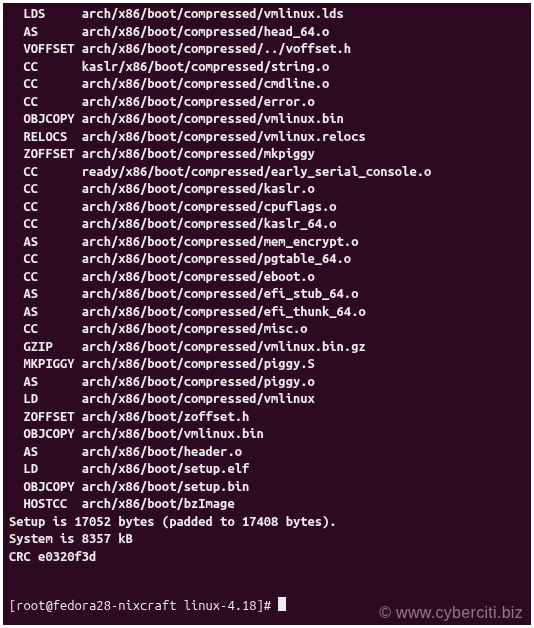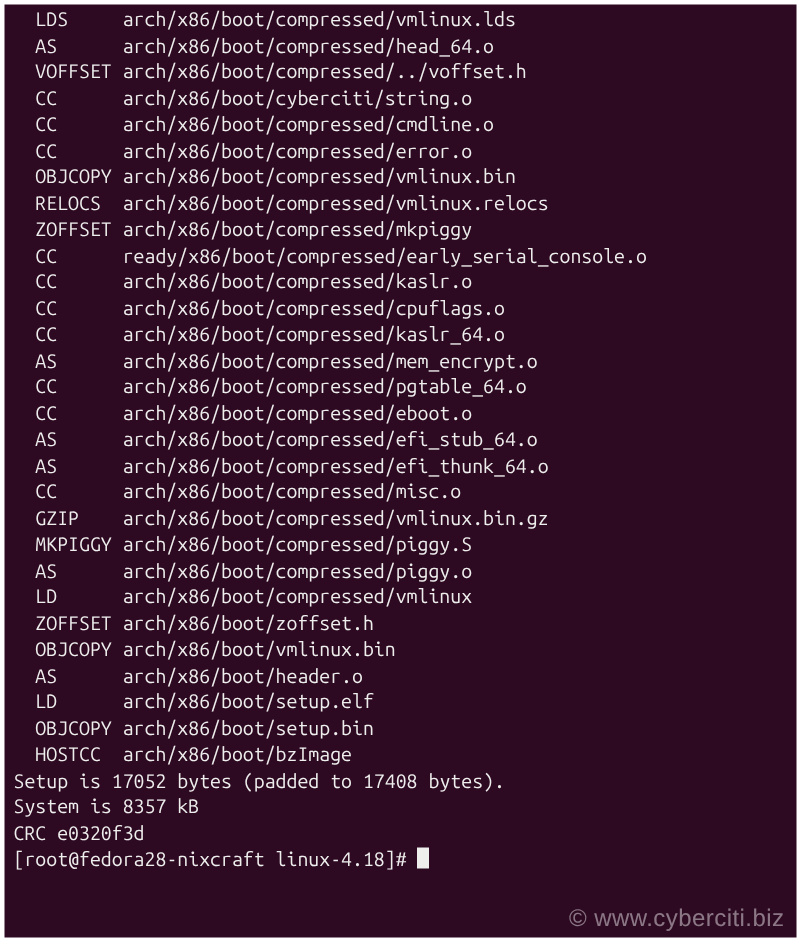--- a/index.html
+++ b/index.html
@@ -21,27 +21,29 @@
       padding: 2px 6px;
       font-family: 'Ubuntu Mono', 'DejaVu Sans Mono', 'Menlo', monospace;
       font-size: 13px;
       line-height: 17.5px;
       color: #eeeeec;
       overflow: hidden;
       position: relative;
     }
     .line {
       white-space: pre;
+      font-weight: bold;
     }
     .cmd {
       display: inline-block;
       width: 8ch;
     }
     .prompt {
       white-space: pre;
+      margin-top: 32px;
     }
     .cursor {
       display: inline-block;
       width: 8px;
       height: 14px;
       background: #eeeeec;
       vertical-align: text-bottom;
       margin-bottom: 1px;
     }
     .watermark {
@@ -55,21 +57,21 @@
     }
   </style>
 </head>
 <body>
 
 <div class="terminal">
   <div id="output">
       <div class="line"><span class="cmd">  LDS</span><span>  arch/x86/boot/compressed/vmlinux.lds</span></div>
       <div class="line"><span class="cmd">  AS</span><span>  arch/x86/boot/compressed/head_64.o</span></div>
       <div class="line"><span class="cmd">  VOFFSET</span><span>  arch/x86/boot/compressed/../voffset.h</span></div>
-      <div class="line"><span class="cmd">  CC</span><span>  arch/x86/boot/cyberciti/string.o</span></div>
+      <div class="line"><span class="cmd">  CC</span><span>  kaslr/x86/boot/compressed/string.o</span></div>
       <div class="line"><span class="cmd">  CC</span><span>  arch/x86/boot/compressed/cmdline.o</span></div>
       <div class="line"><span class="cmd">  CC</span><span>  arch/x86/boot/compressed/error.o</span></div>
       <div class="line"><span class="cmd">  OBJCOPY</span><span>  arch/x86/boot/compressed/vmlinux.bin</span></div>
       <div class="line"><span class="cmd">  RELOCS</span><span>  arch/x86/boot/compressed/vmlinux.relocs</span></div>
       <div class="line"><span class="cmd">  ZOFFSET</span><span>  arch/x86/boot/compressed/mkpiggy</span></div>
       <div class="line"><span class="cmd">  CC</span><span>  ready/x86/boot/compressed/early_serial_console.o</span></div>
       <div class="line"><span class="cmd">  CC</span><span>  arch/x86/boot/compressed/kaslr.o</span></div>
       <div class="line"><span class="cmd">  CC</span><span>  arch/x86/boot/compressed/cpuflags.o</span></div>
       <div class="line"><span class="cmd">  CC</span><span>  arch/x86/boot/compressed/kaslr_64.o</span></div>
       <div class="line"><span class="cmd">  AS</span><span>  arch/x86/boot/compressed/mem_encrypt.o</span></div>

